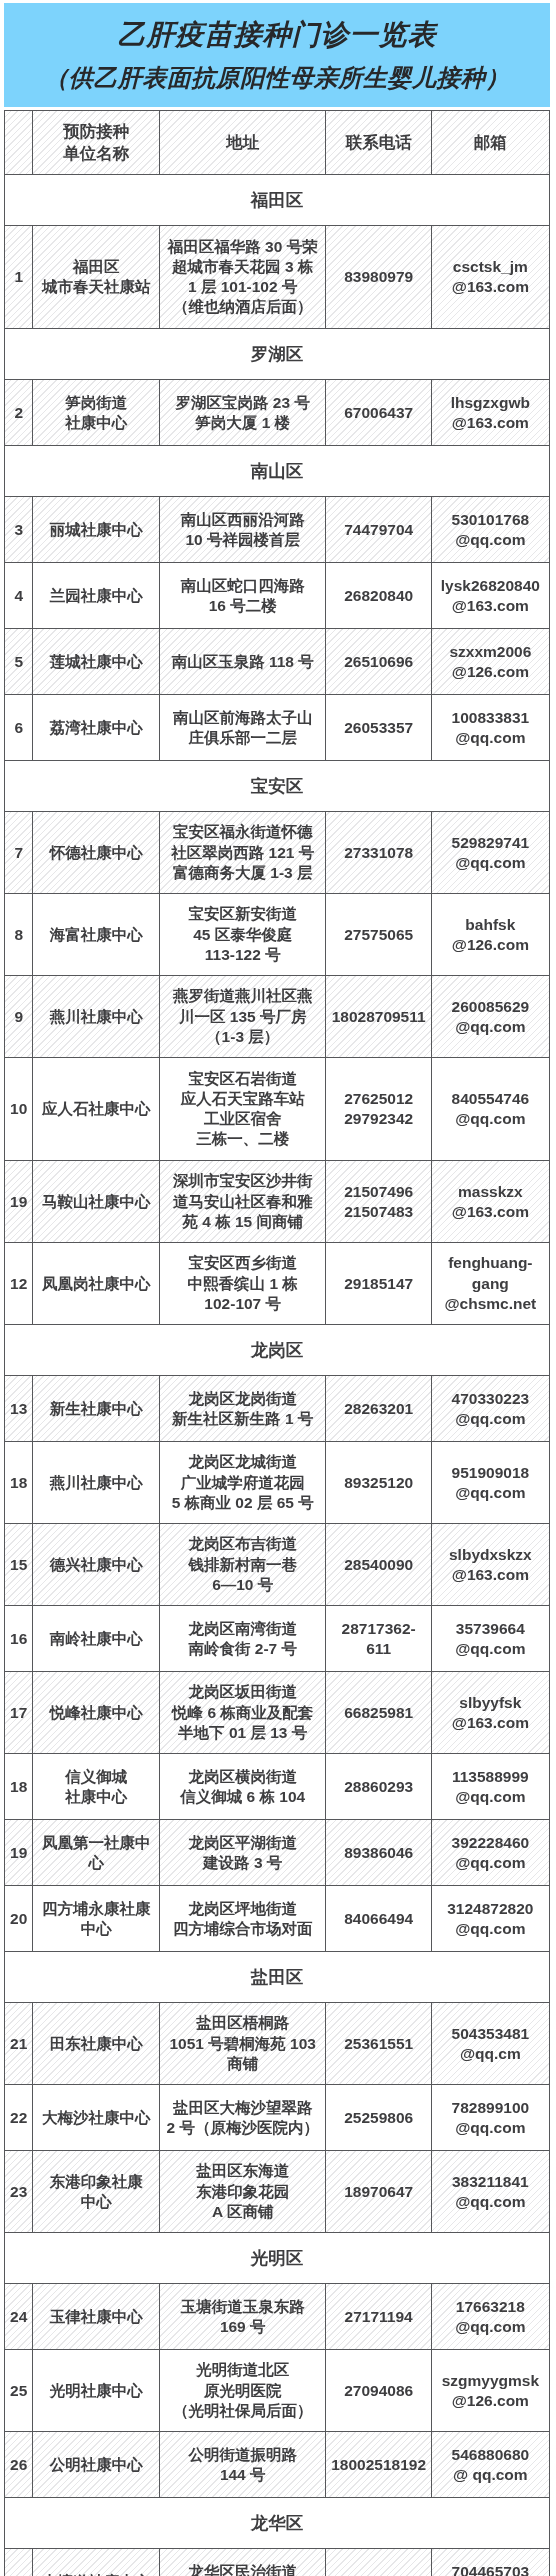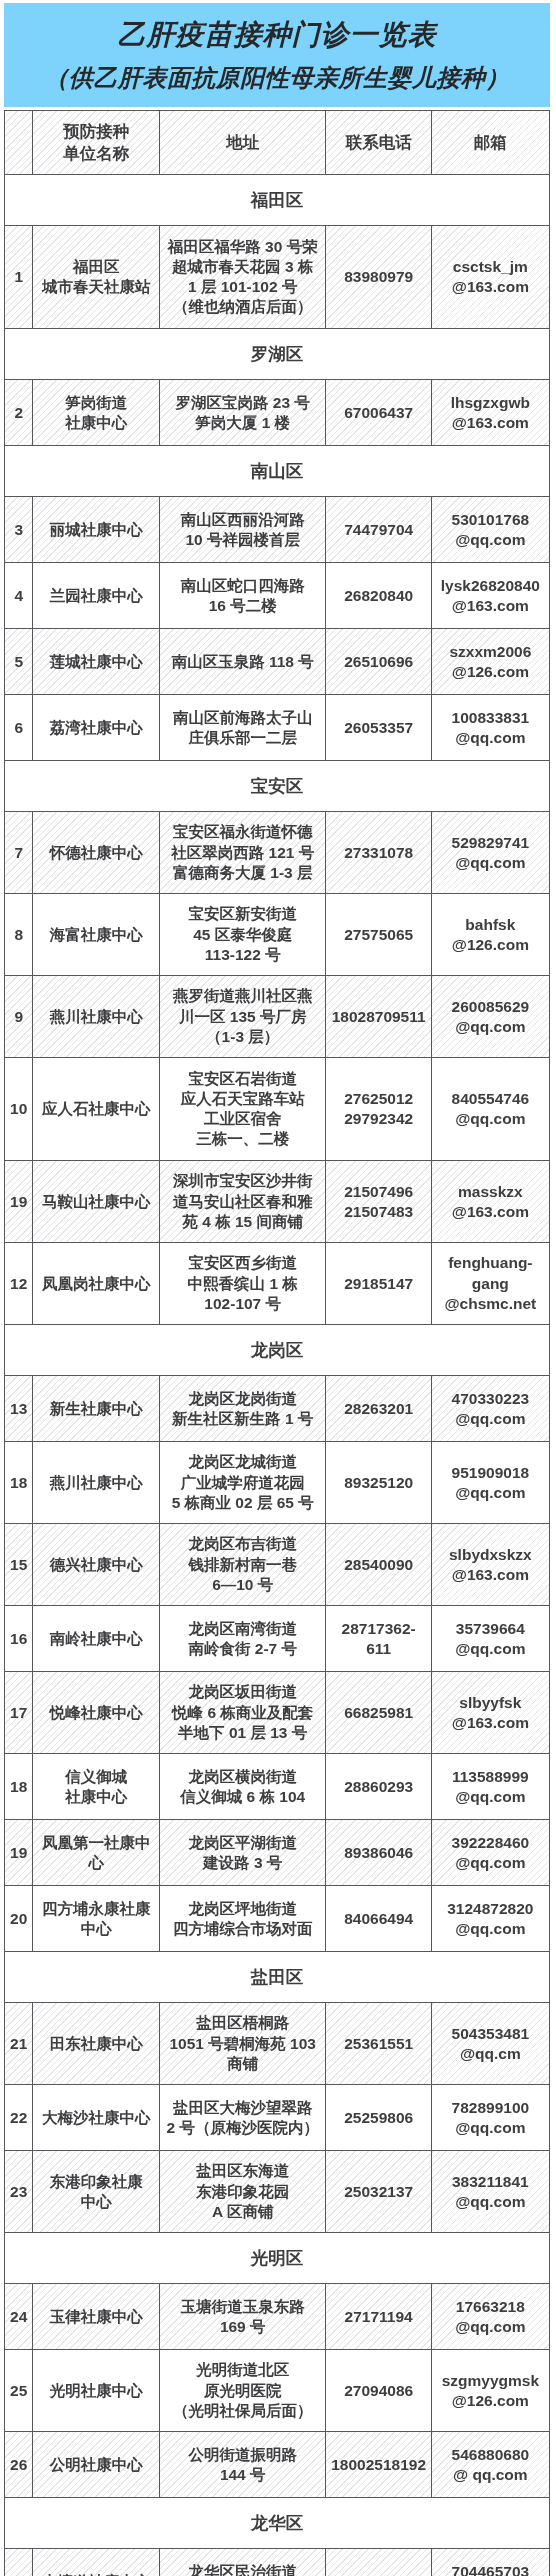--- a/index.html
+++ b/index.html
@@ -334,21 +334,21 @@
         <div class="cell c-email">782899100
 @qq.com</div>
       </div>
       <div class="row hatch h3">
         <div class="cell c-no">23</div>
         <div class="cell c-name">东港印象社康
 中心</div>
         <div class="cell c-addr">盐田区东海道
 东港印象花园
 A 区商铺</div>
-        <div class="cell c-phone">25032137</div>
+        <div class="cell c-phone">18970647</div>
         <div class="cell c-email">383211841
 @qq.com</div>
       </div>
       <div class="district-row">光明区</div>
       <div class="row hatch h2">
         <div class="cell c-no">24</div>
         <div class="cell c-name">玉律社康中心</div>
         <div class="cell c-addr">玉塘街道玉泉东路
 169 号</div>
         <div class="cell c-phone">27171194</div>

